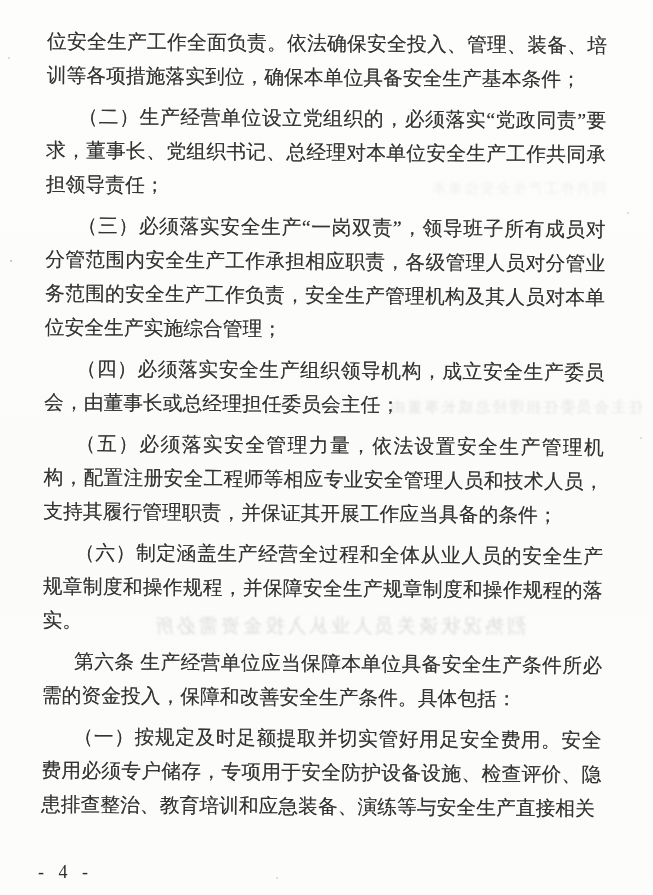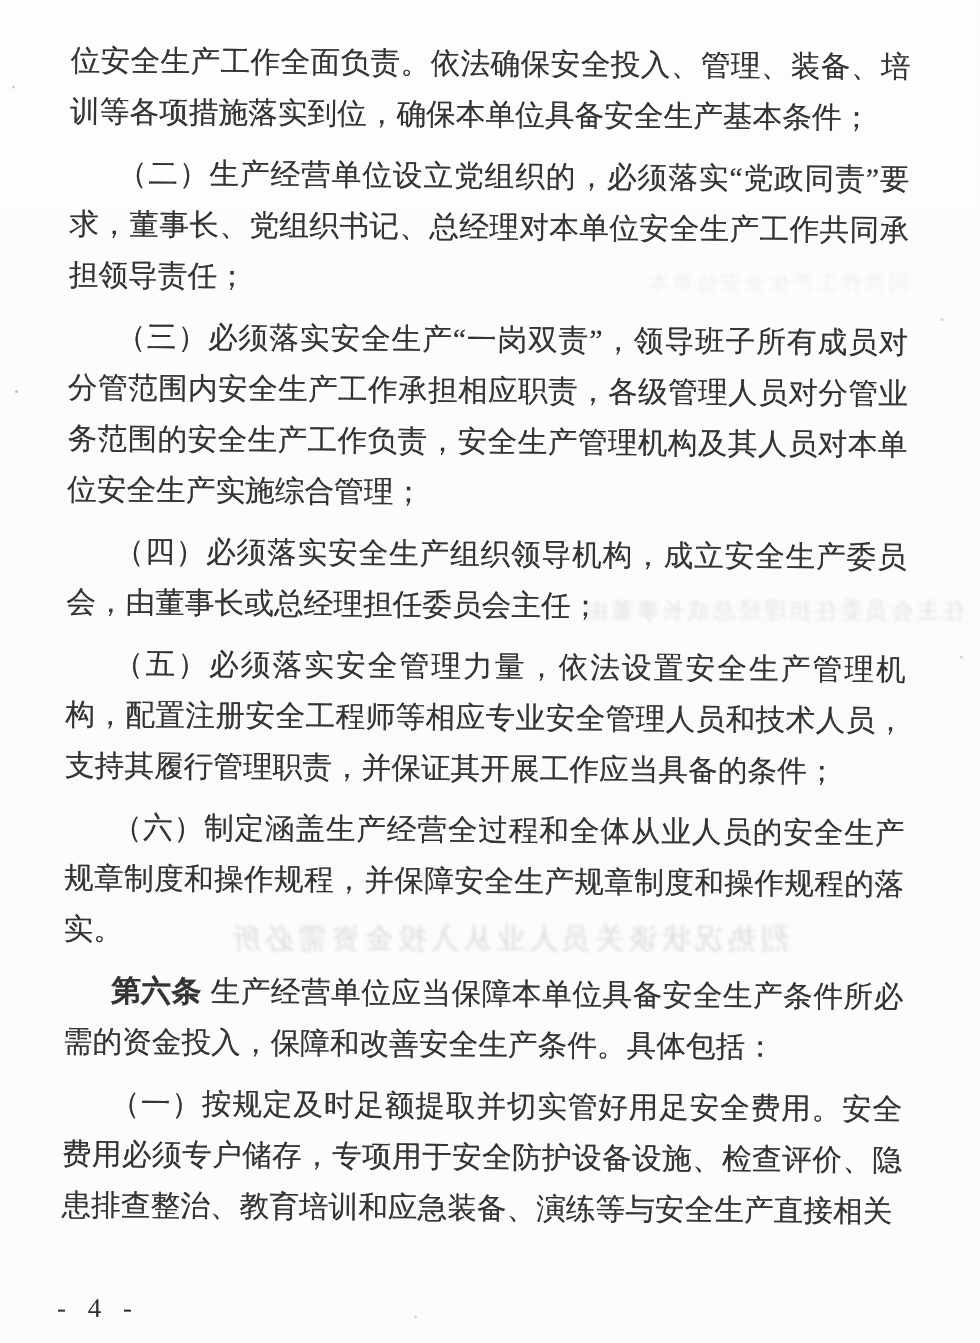--- a/index.html
+++ b/index.html
@@ -17,21 +17,21 @@
     position:absolute;left:44px;top:26px;width:560px;
     transform:rotate(0.45deg);transform-origin:50% 50%;
     color:#343434;
     font-size:19.8px;line-height:34px;
     text-align:justify;
     z-index:2;
   }
   .para{margin:0 0 7px 0;text-shadow:0 0 .4px rgba(40,40,40,.55);}
   .para:last-child{margin-bottom:0;}
   .ind{text-indent:32px;}
-  .art{font-weight:bold;margin-right:6px;}
+  .art{font-weight:normal;margin-right:6px;}
   
   .pageno{
     position:absolute;left:38px;top:862px;
     font-size:18px;letter-spacing:5px;color:#2e2e2e;z-index:2;
   }
   
   .bleed{
     position:absolute;white-space:nowrap;color:#8f969b;
     transform:scaleX(-1);filter:blur(1.2px);
     font-size:19px;letter-spacing:3px;z-index:1;

